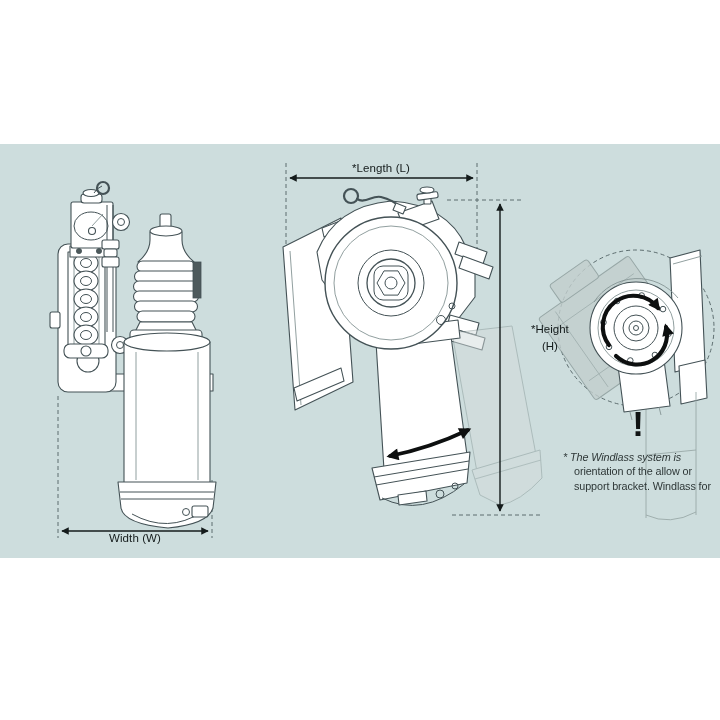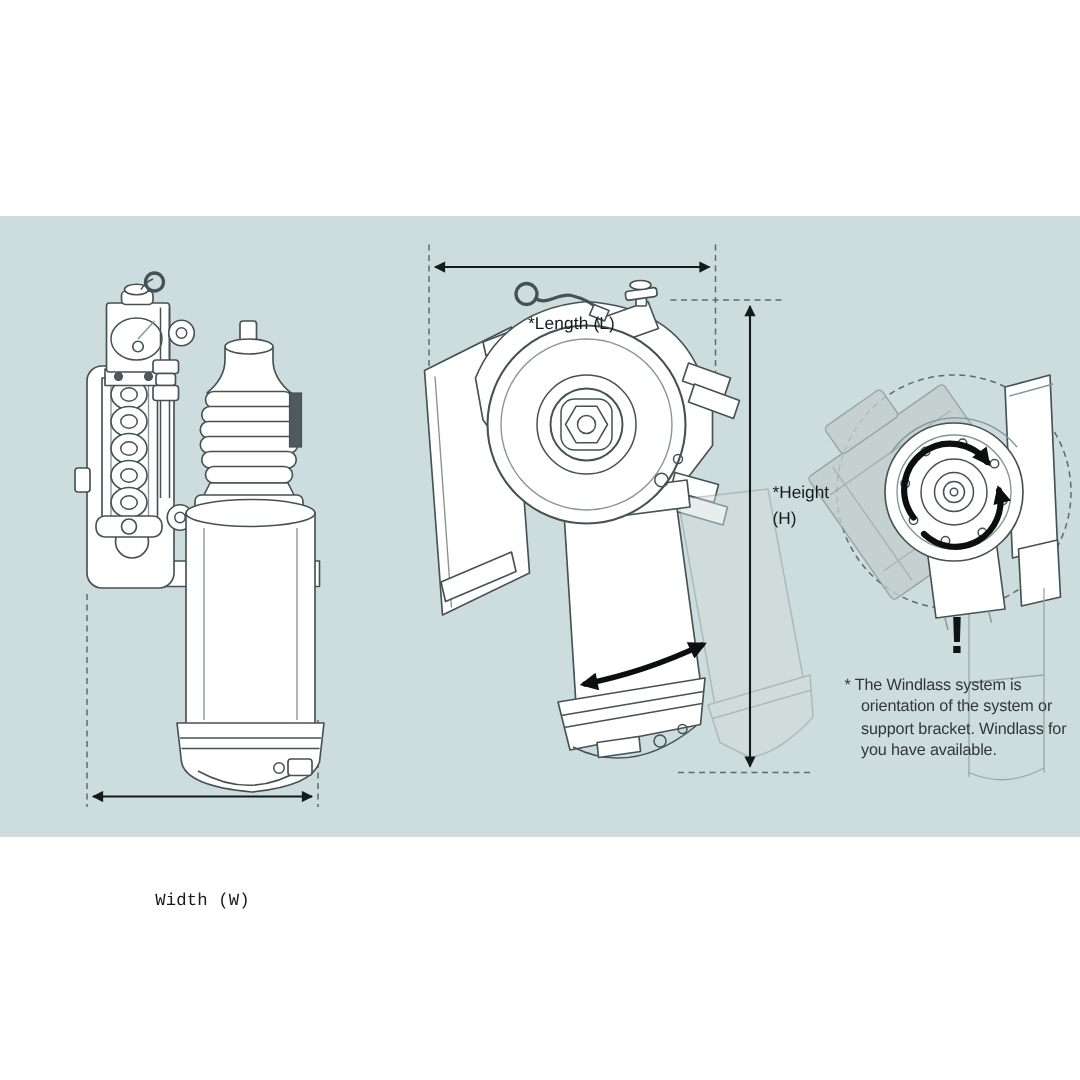--- a/index.html
+++ b/index.html
@@ -27,33 +27,33 @@
   .ghost line{stroke:#8a9a99;stroke-width:0.9;}
   .dash{fill:none;stroke:#5c6c6e;stroke-width:1;stroke-dasharray:4 3;}
   .dim {fill:none;stroke:#141b1b;stroke-width:1.4;}
   .rot {fill:none;stroke:#0d0f0f;stroke-width:4.1;stroke-linecap:round;}
   .swing{fill:none;stroke:#0d0f0f;stroke-width:3.6;stroke-linecap:round;}
   
   .label{
     position:absolute;color:#141b1b;font-size:11.5px;line-height:14px;
     white-space:nowrap;letter-spacing:0.1px;
   }
-  .center{text-align:center;margin-top:48px;}
+  .center{text-align:center;}
   .note{
     position:absolute;left:563px;top:450px;color:#2e3737;
     font-size:10.8px;line-height:14.4px;letter-spacing:-0.1px;
   }
   .note-line{white-space:nowrap;padding-left:11px;}
-  .note-line.first{padding-left:0;}
+  .note-line.first{padding-left:0;font-style:italic;}
   .bang{
     position:absolute;left:624px;top:404px;width:28px;text-align:center;
     font-size:35px;line-height:40px;font-weight:800;color:#101313;
   }
-  .hlabel{position:absolute;left:515px;top:321px;color:#141b1b;
-    font-size:11.5px;line-height:17px;white-space:nowrap;}
+  .hlabel{position:absolute;left:531px;top:321px;color:#141b1b;
+    font-size:11.5px;line-height:17px;white-space:nowrap;text-align:center;}
 </style>
 </head>
 <body>
 
 <div class="panel"></div>
 
 <svg width="720" height="720" viewBox="0 0 720 720">
   <defs>
     <marker id="mDim" viewBox="0 0 10 10" refX="9" refY="5" markerWidth="9" markerHeight="7.5" orient="auto-start-reverse" markerUnits="userSpaceOnUse">
       <path d="M0,0 L10,5 L0,10 Z" fill="#141b1b"></path>
@@ -253,22 +253,21 @@
   </g>
 </svg>
 
 <div class="label center" style="left:321px;top:161px;width:120px;">*Length (L)</div>
 
 <div class="hlabel">
   <div>*Height</div>
   <div>(H)</div>
 </div>
 
-<div class="label center" style="left:75px;top:546px;width:120px;font-family:Liberation Mono, monospace;">Width (W)</div>
+<div class="label center" style="left:75px;top:531px;width:120px;">Width (W)</div>
 
 <div class="bang">!</div>
 
 <div class="note">
   <div class="note-line first">* The Windlass system is</div>
-  <div class="note-line">orientation of the system or</div>
+  <div class="note-line">orientation of the allow or</div>
   <div class="note-line">support bracket. Windlass for</div>
-  <div class="note-line">you have available.</div>
 </div>
 
 </body></html>

